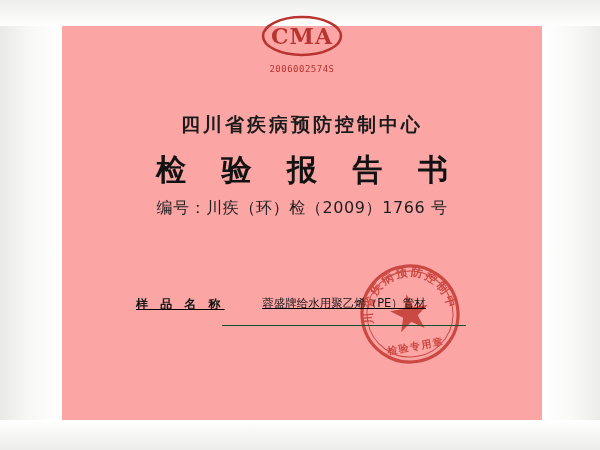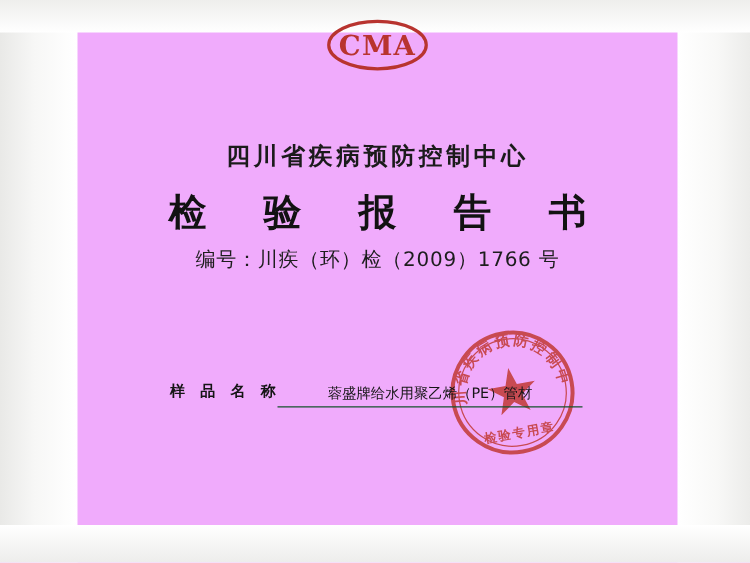--- a/index.html
+++ b/index.html
@@ -11,21 +11,21 @@
     width: 600px;
     height: 450px;
     overflow: hidden;
     font-family: "DejaVu Sans", "Liberation Sans", sans-serif;
   }
 
   .page {
     position: relative;
     width: 600px;
     height: 450px;
-    background: #f0abfc;
+    background: #fca5a5;
   }
 
   
   .scan-shadow-left {
     position: absolute;
     left: 0; top: 0;
     width: 62px; height: 450px;
     background: linear-gradient(to right, #e9e9e7 0%, #f7f7f6 45%, #ffffff 100%);
   }
   .scan-shadow-right {
@@ -92,21 +92,21 @@
     font-weight: 700;
     letter-spacing: 3px;
     color: #1b1b1b;
   }
   .doc-title {
     position: absolute;
     top: 150px;
     left: 0;
     width: 480px;
     text-align: center;
-    font-family: Liberation Mono, monospace;
+    font-family: Liberation Serif, serif;
     font-size: 30px;
     font-weight: 700;
     letter-spacing: 14px;
     text-indent: 14px;
     color: #121212;
   }
 
   .doc-number {
     position: absolute;
     top: 198px;
@@ -132,23 +132,23 @@
 
   
   .fields {
     position: absolute;
     left: 74px;
     top: 296px;
     width: 330px;
   }
   .field-row {
     display: flex;
-    align-items: flex-end;
     height: 30px;
     margin-bottom: 4px;
+    text-decoration: underline;
   }
   .field-label {
     width: 86px;
     flex: 0 0 86px;
     font-size: 12px;
     font-weight: 700;
     letter-spacing: 4px;
     color: #151515;
     padding-bottom: 4px;
     white-space: nowrap;
@@ -176,20 +176,21 @@
 
   <div class="sheet">
 
     <div class="cma-block">
       <div class="cma-oval">
         <svg width="84" height="44" viewBox="0 0 84 44" xmlns="http://www.w3.org/2000/svg">
           <ellipse cx="42" cy="22" rx="39" ry="19" fill="none" stroke="#b8342f" stroke-width="2.6"></ellipse>
           <text x="42" y="30" text-anchor="middle" font-family="DejaVu Serif, Liberation Serif, serif" font-size="22" font-weight="bold" fill="#b8342f" letter-spacing="1">CMA</text>
         </svg>
       </div>
+      <div class="cma-number">2006002574S</div>
     </div>
 
     <div class="org-title">四川省疾病预防控制中心</div>
 
     <div class="doc-title">检 验 报 告 书</div>
 
     <div class="doc-number">编号：川疾（环）检（2009）1766 号</div>
 
     <div class="seal">
       <svg width="104" height="104" viewBox="0 0 104 104" xmlns="http://www.w3.org/2000/svg">

